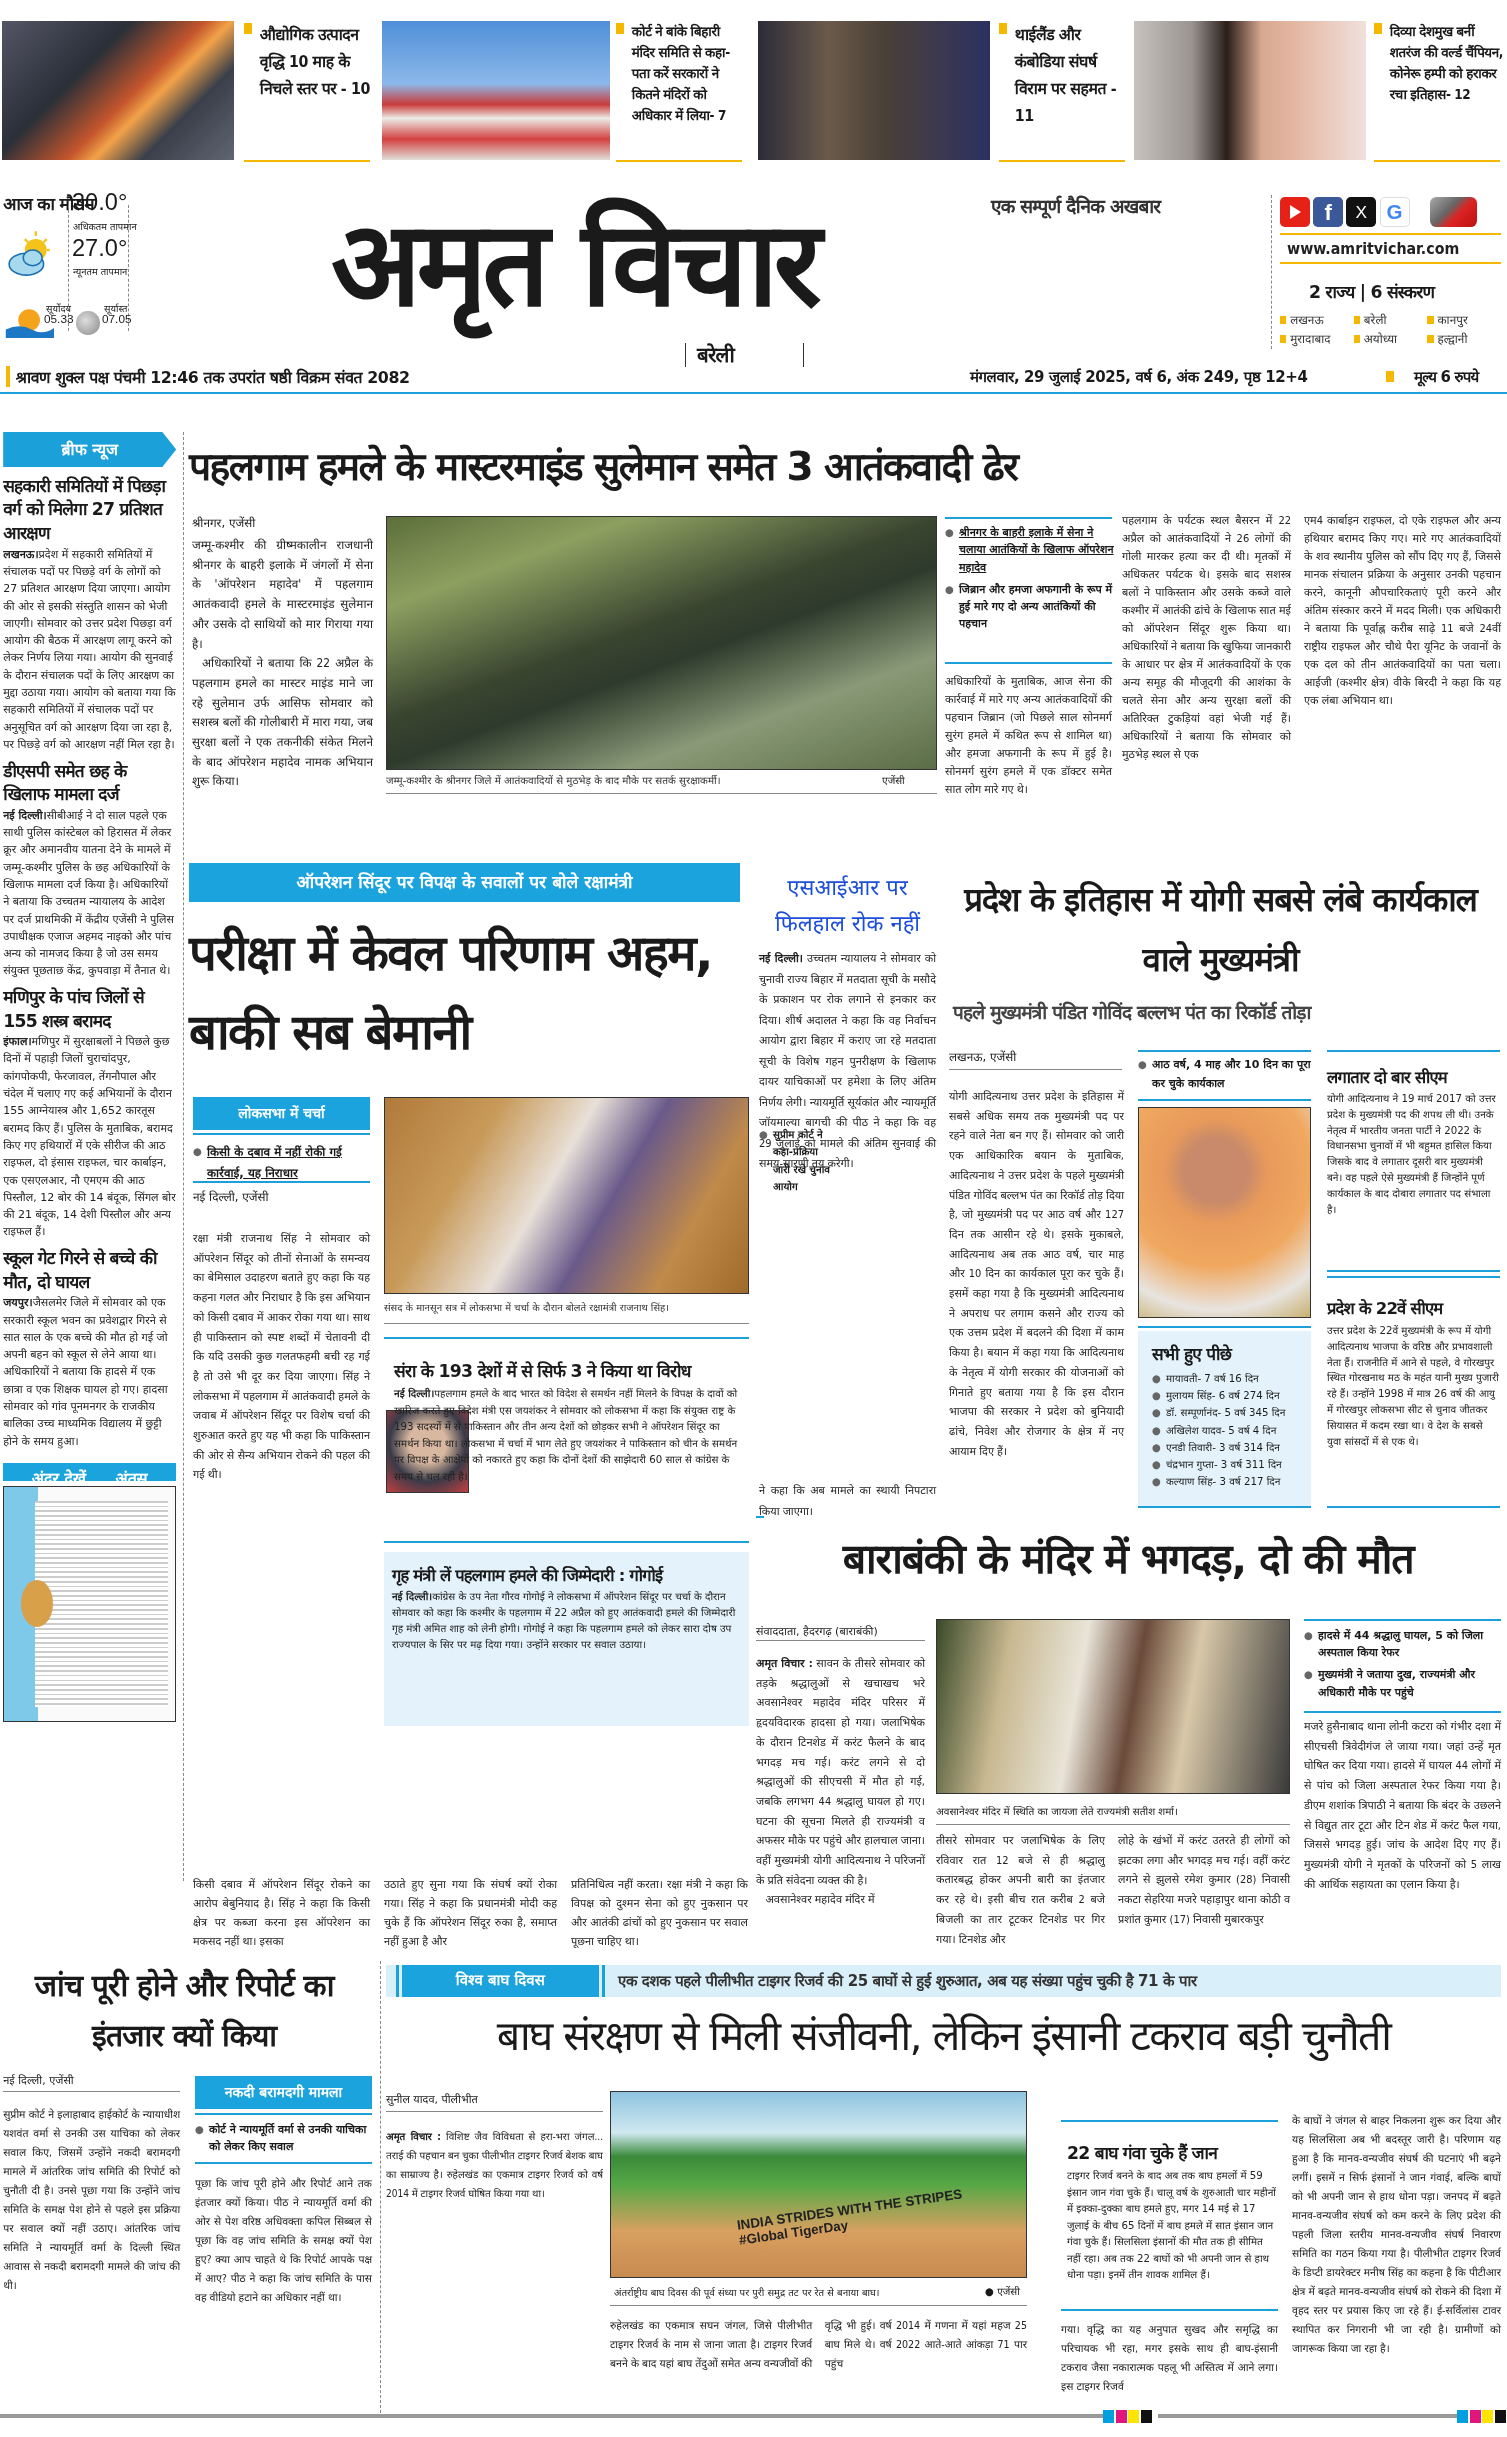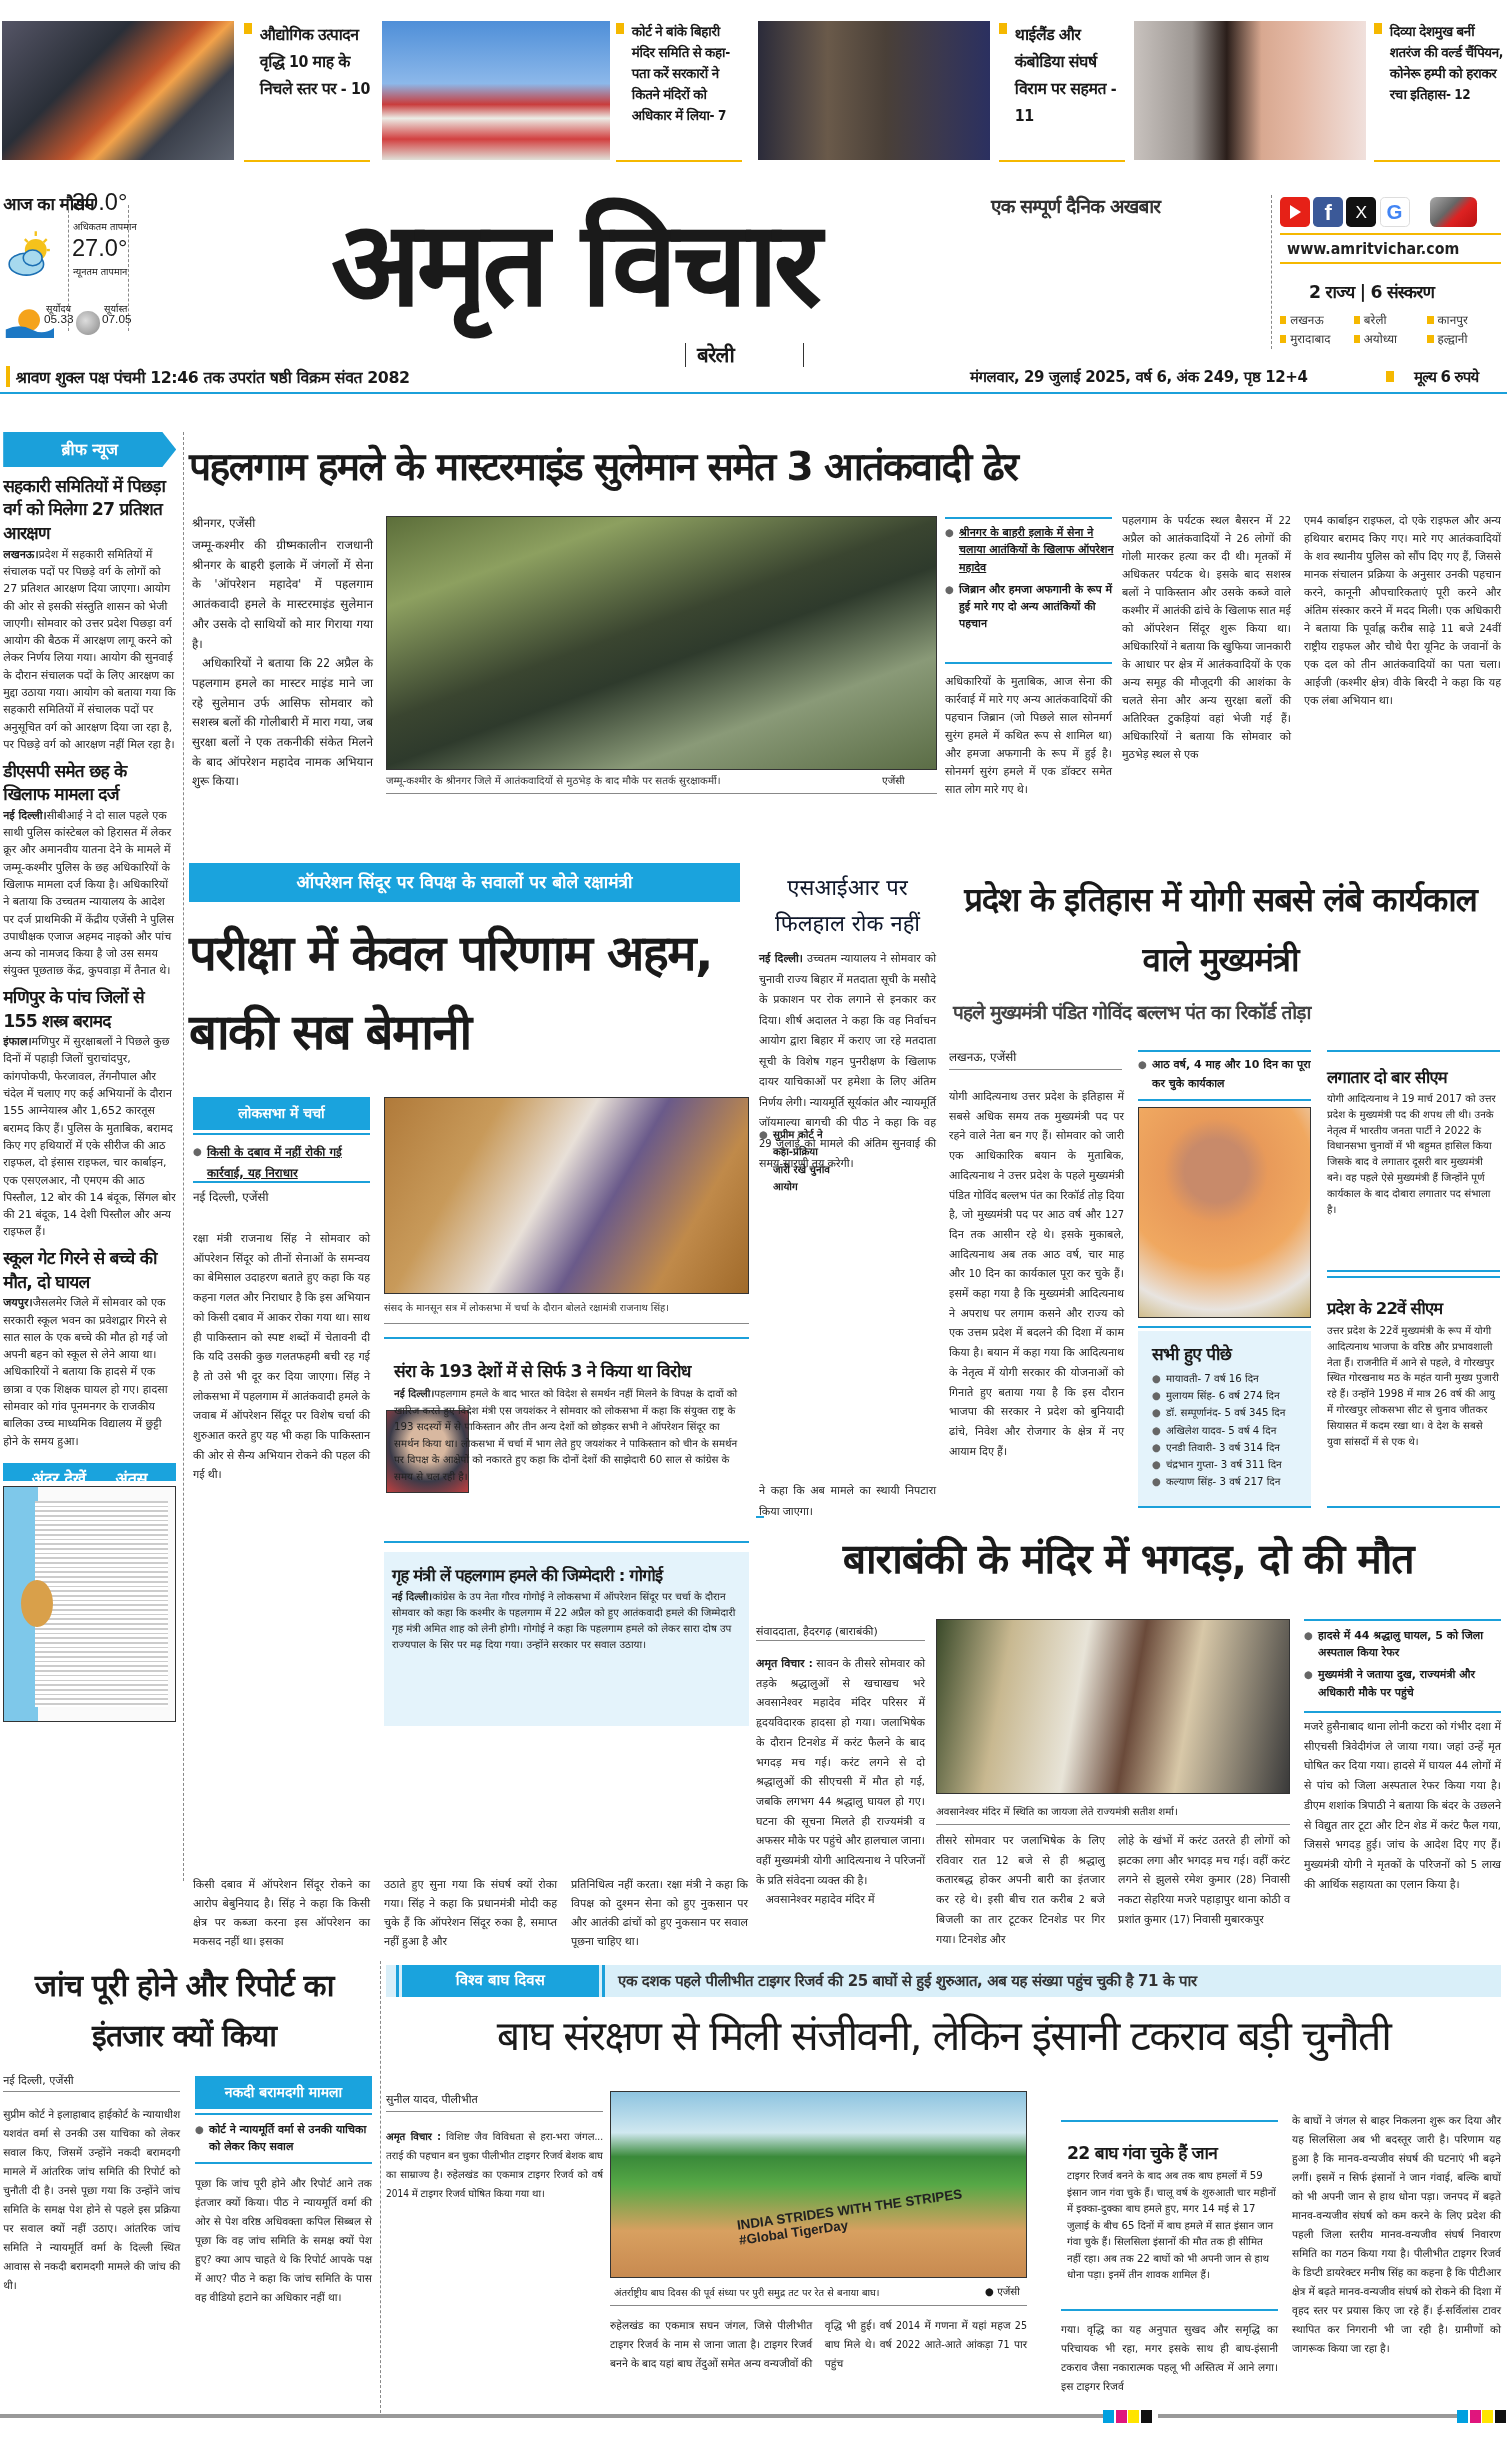--- a/index.html
+++ b/index.html
@@ -189,21 +189,21 @@
 </div>
 <div class="abs hr-blue" style="left:384px;top:1541px;width:365px;border-top-width:2.4px;"></div>
 <div class="abs" style="left:384px;top:1552px;width:365px;height:174px;background:#e4f3fb;">
   <div class="headline" style="padding:11px 7.9px 0 7.9px;font-size:16.5px;">गृह मंत्री लें पहलगाम हमले की जिम्मेदारी : गोगोई</div>
   <div class="sm-text" style="padding:3.2px 7.9px;font-size:10.2px;line-height:15.8px;"><b>नई दिल्ली।</b><span>कांग्रेस के उप नेता गौरव गोगोई ने लोकसभा में ऑपरेशन सिंदूर पर चर्चा के दौरान सोमवार को कहा कि कश्मीर के पहलगाम में 22 अप्रैल को हुए आतंकवादी हमले की जिम्मेदारी गृह मंत्री अमित शाह को लेनी होगी। गोगोई ने कहा कि पहलगाम हमले को लेकर सारा दोष उप राज्यपाल के सिर पर मढ़ दिया गया। उन्होंने सरकार पर सवाल उठाया।</span></div>
 </div>
 <div class="abs body-text" style="left:193px;top:1875px;width:177px;font-size:11px;line-height:19px;">किसी दबाव में ऑपरेशन सिंदूर रोकने का आरोप बेबुनियाद है। सिंह ने कहा कि किसी क्षेत्र पर कब्जा करना इस ऑपरेशन का मकसद नहीं था। इसका</div>
 <div class="abs body-text" style="left:384px;top:1875px;width:173px;font-size:11px;line-height:19px;">उठाते हुए सुना गया कि संघर्ष क्यों रोका गया। सिंह ने कहा कि प्रधानमंत्री मोदी कह चुके हैं कि ऑपरेशन सिंदूर रुका है, समाप्त नहीं हुआ है और</div>
 <div class="abs body-text" style="left:571px;top:1875px;width:177px;font-size:11px;line-height:19px;">प्रतिनिधित्व नहीं करता। रक्षा मंत्री ने कहा कि विपक्ष को दुश्मन सेना को हुए नुकसान पर और आतंकी ढांचों को हुए नुकसान पर सवाल पूछना चाहिए था।</div>
 
-<div class="abs" style="left:759px;top:870px;width:177px;font-size:22px;line-height:36px;text-align:center;color:#0f172a;">एसआईआर पर फिलहाल रोक नहीं</div>
+<div class="abs" style="left:759px;top:870px;width:177px;font-size:22px;line-height:36px;text-align:center;color:#1d4ed8;">एसआईआर पर फिलहाल रोक नहीं</div>
 <div class="abs body-text" style="left:759px;top:949px;width:177px;font-size:11px;line-height:20.5px;">
   <b>नई दिल्ली।</b> <span>उच्चतम न्यायालय ने सोमवार को चुनावी राज्य बिहार में मतदाता सूची के मसौदे के प्रकाशन पर रोक लगाने से इनकार कर दिया। शीर्ष अदालत ने कहा कि वह निर्वाचन आयोग द्वारा बिहार में कराए जा रहे मतदाता सूची के विशेष गहन पुनरीक्षण के खिलाफ दायर याचिकाओं पर हमेशा के लिए अंतिम निर्णय लेगी। न्यायमूर्ति सूर्यकांत और न्यायमूर्ति जॉयमाल्या बागची की पीठ ने कहा कि वह 29 जुलाई को मामले की अंतिम सुनवाई की समय-सारणी तय करेगी।</span>
 </div>
 <ul class="abs bullet-list" style="left:759px;top:1126px;width:79px;">
     <li style="font-size:10.2px;line-height:17.3px;">सुप्रीम कोर्ट ने कहा-प्रक्रिया जारी रखे चुनाव आयोग</li>
   </ul>
 <div class="abs body-text" style="left:759px;top:1481px;width:177px;font-size:11px;line-height:20.5px;">ने कहा कि अब मामले का स्थायी निपटारा किया जाएगा।</div>
 
 <div class="abs headline" style="left:945px;top:870px;width:551px;font-size:33px;line-height:60px;text-align:center;letter-spacing:-1.2px;">प्रदेश के इतिहास में योगी सबसे लंबे कार्यकाल वाले मुख्यमंत्री</div>
 <div class="abs headline" style="left:953px;top:999px;width:551px;font-size:19px;color:#444;">पहले मुख्यमंत्री पंडित गोविंद बल्लभ पंत का रिकॉर्ड तोड़ा</div>

